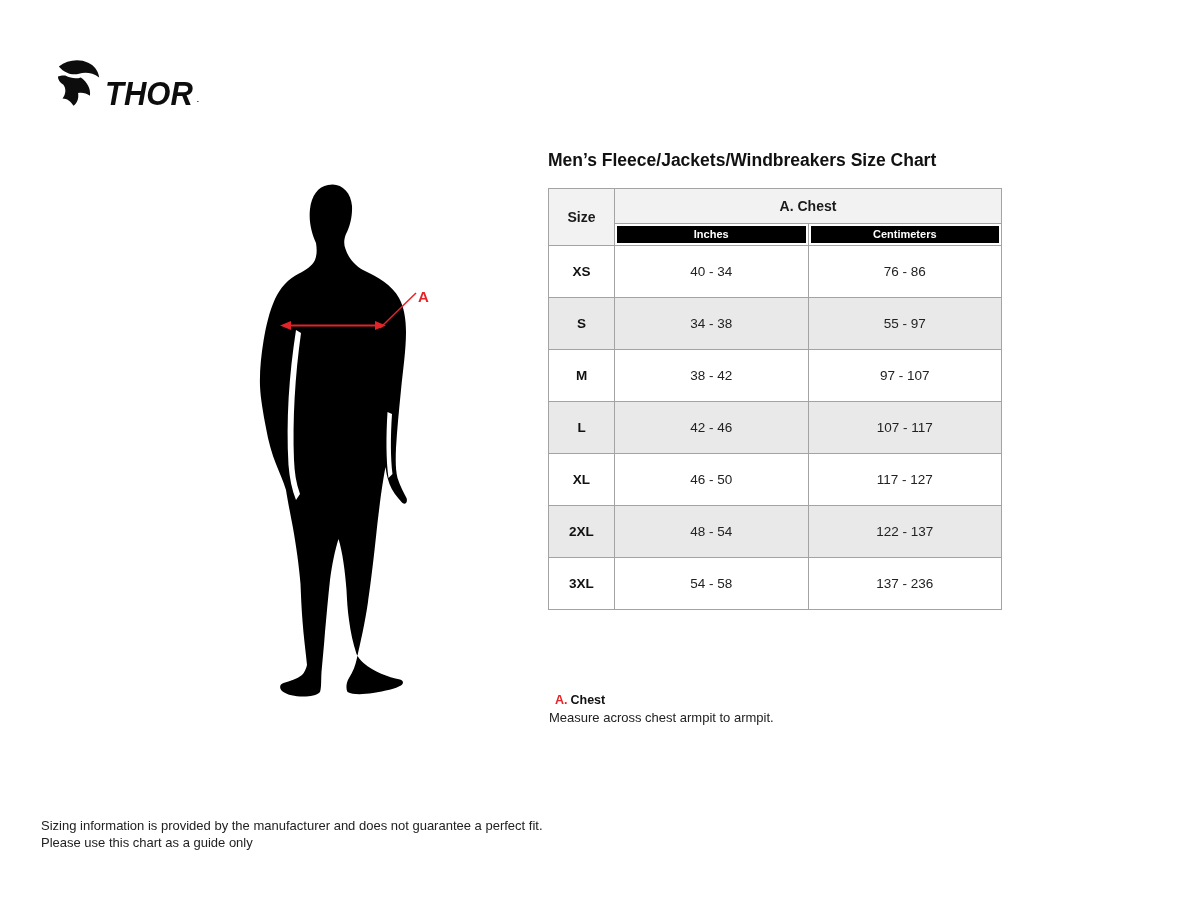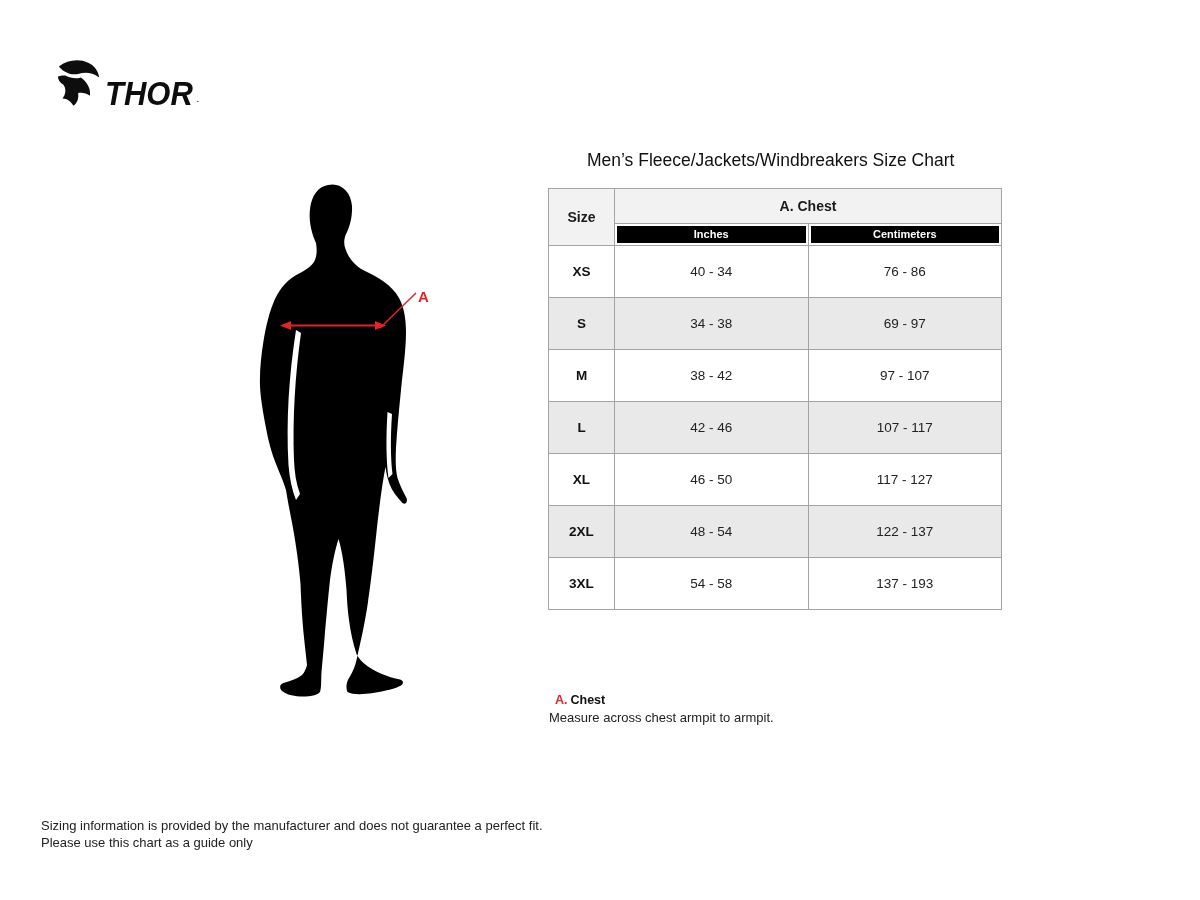--- a/index.html
+++ b/index.html
@@ -52,23 +52,22 @@
     width: 190px;
     height: 525px;
   }
 
   
   .chart-title {
     position: absolute;
     left: 548px;
     top: 150px;
     font-size: 17.5px;
-    font-weight: normal;
+    font-weight: bold;
     color: #111;
-    margin-left: 39px;
   }
   .size-table {
     position: absolute;
     left: 548px;
     top: 188px;
     width: 453px;
     border-collapse: collapse;
     table-layout: fixed;
     padding-left: 33px;
   }
@@ -215,21 +214,21 @@
     </thead>
     <tbody>
       <tr>
         <td class="size-cell">XS</td>
         <td>40 - 34</td>
         <td>76 - 86</td>
       </tr>
       <tr class="alt">
         <td class="size-cell">S</td>
         <td>34 - 38</td>
-        <td>69 - 97</td>
+        <td>55 - 97</td>
       </tr>
       <tr>
         <td class="size-cell">M</td>
         <td>38 - 42</td>
         <td>97 - 107</td>
       </tr>
       <tr class="alt">
         <td class="size-cell">L</td>
         <td>42 - 46</td>
         <td>107 - 117</td>
@@ -240,21 +239,21 @@
         <td>117 - 127</td>
       </tr>
       <tr class="alt">
         <td class="size-cell">2XL</td>
         <td>48 - 54</td>
         <td>122 - 137</td>
       </tr>
       <tr>
         <td class="size-cell">3XL</td>
         <td>54 - 58</td>
-        <td>137 - 193</td>
+        <td>137 - 236</td>
       </tr>
     </tbody>
   </table>
 
   <div class="howto-item">
     <span class="howto-key">A.</span><span>Chest</span>
   </div>
   <div class="howto-desc">Measure across chest armpit to armpit.</div>
 
   <div class="footer-note">

